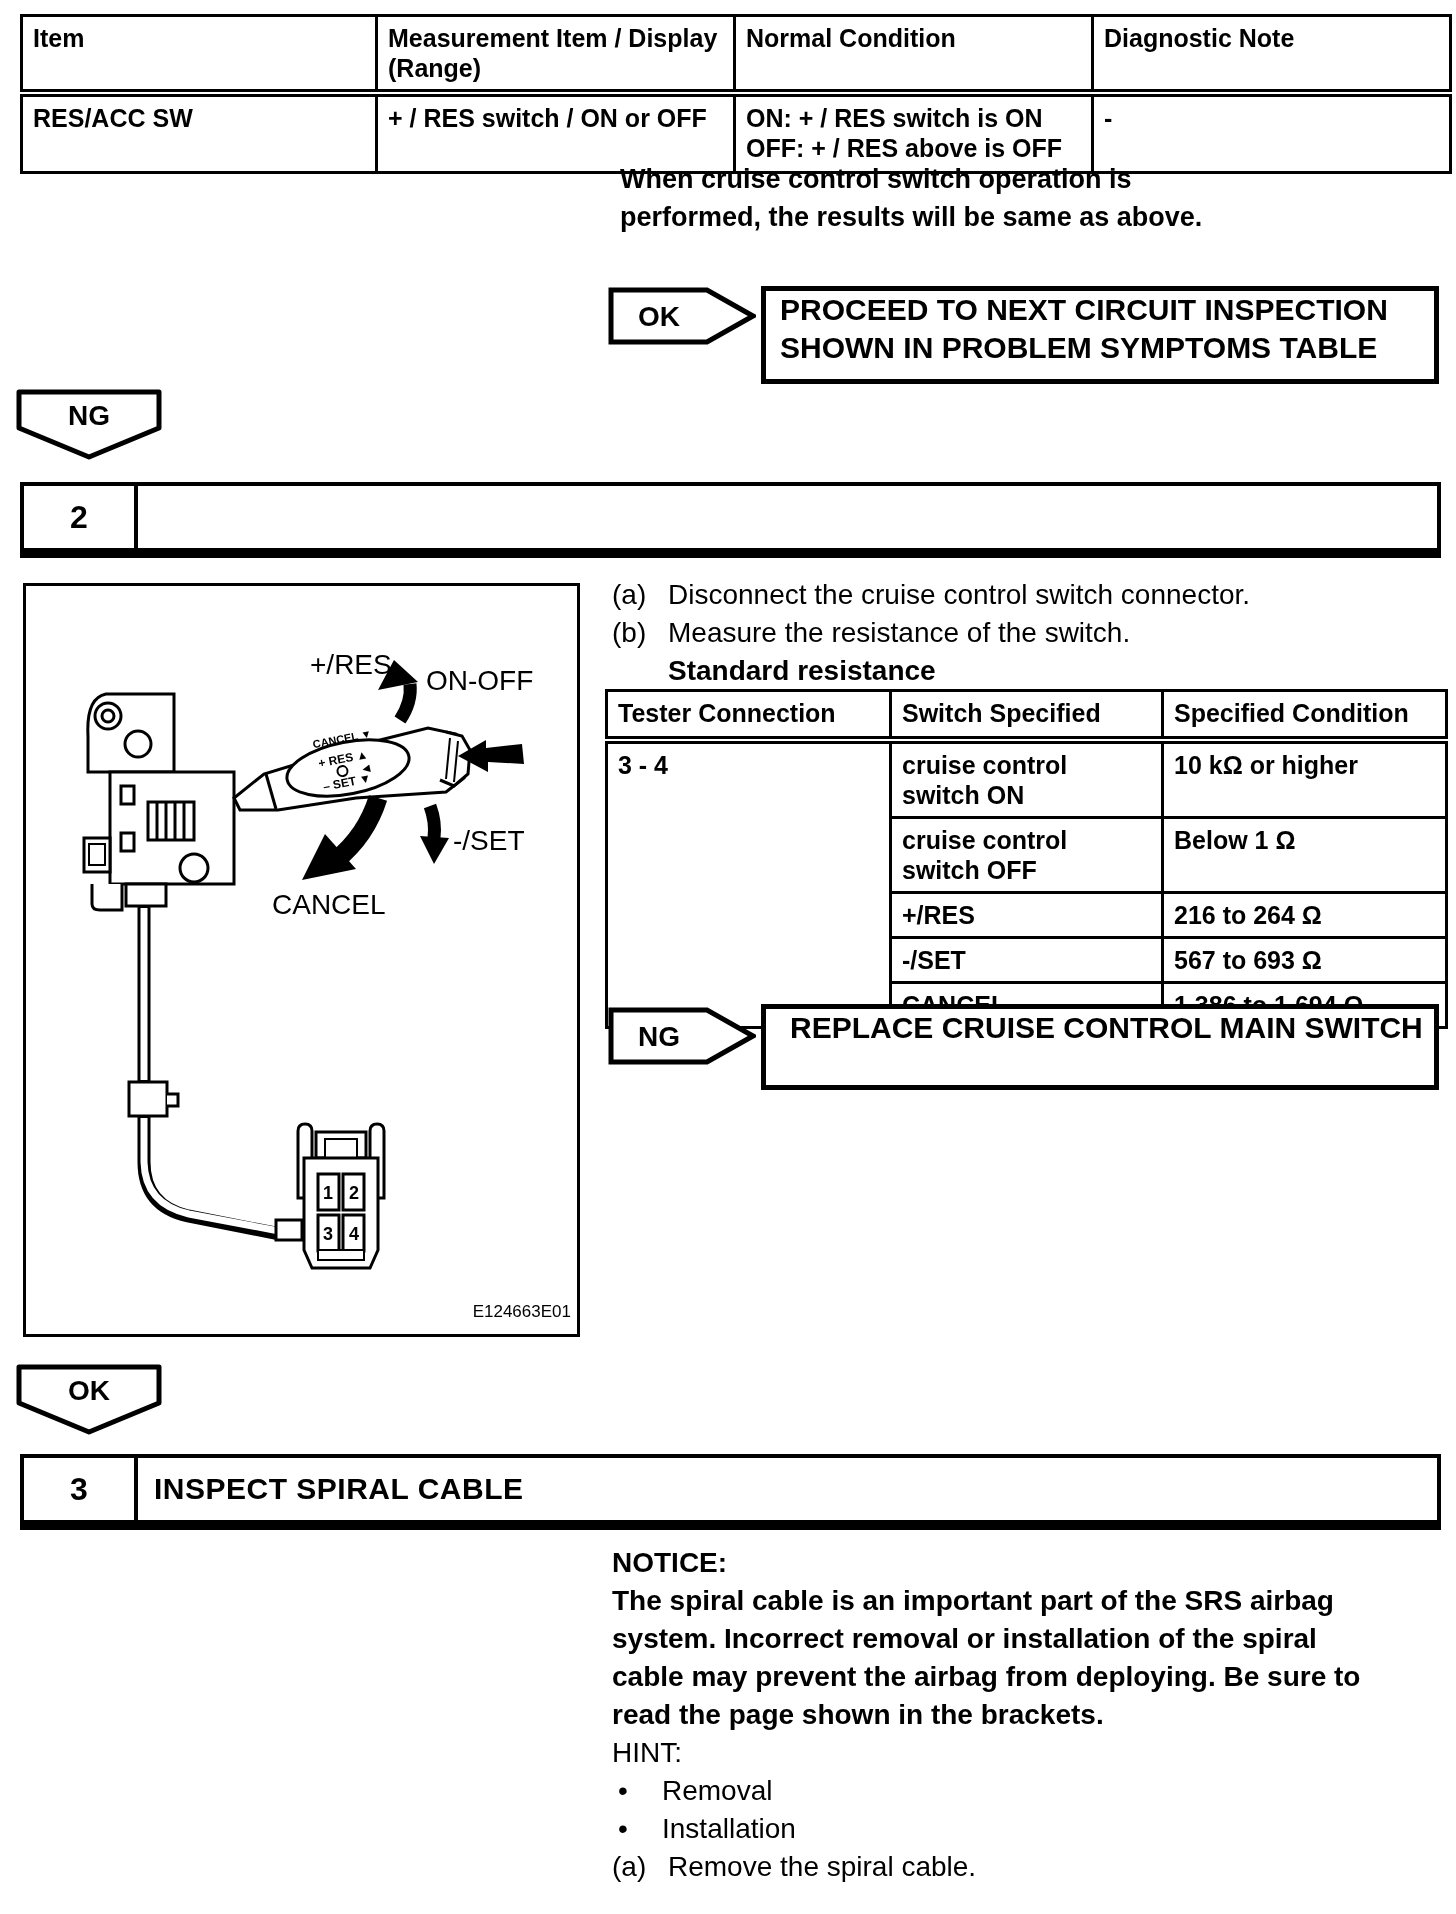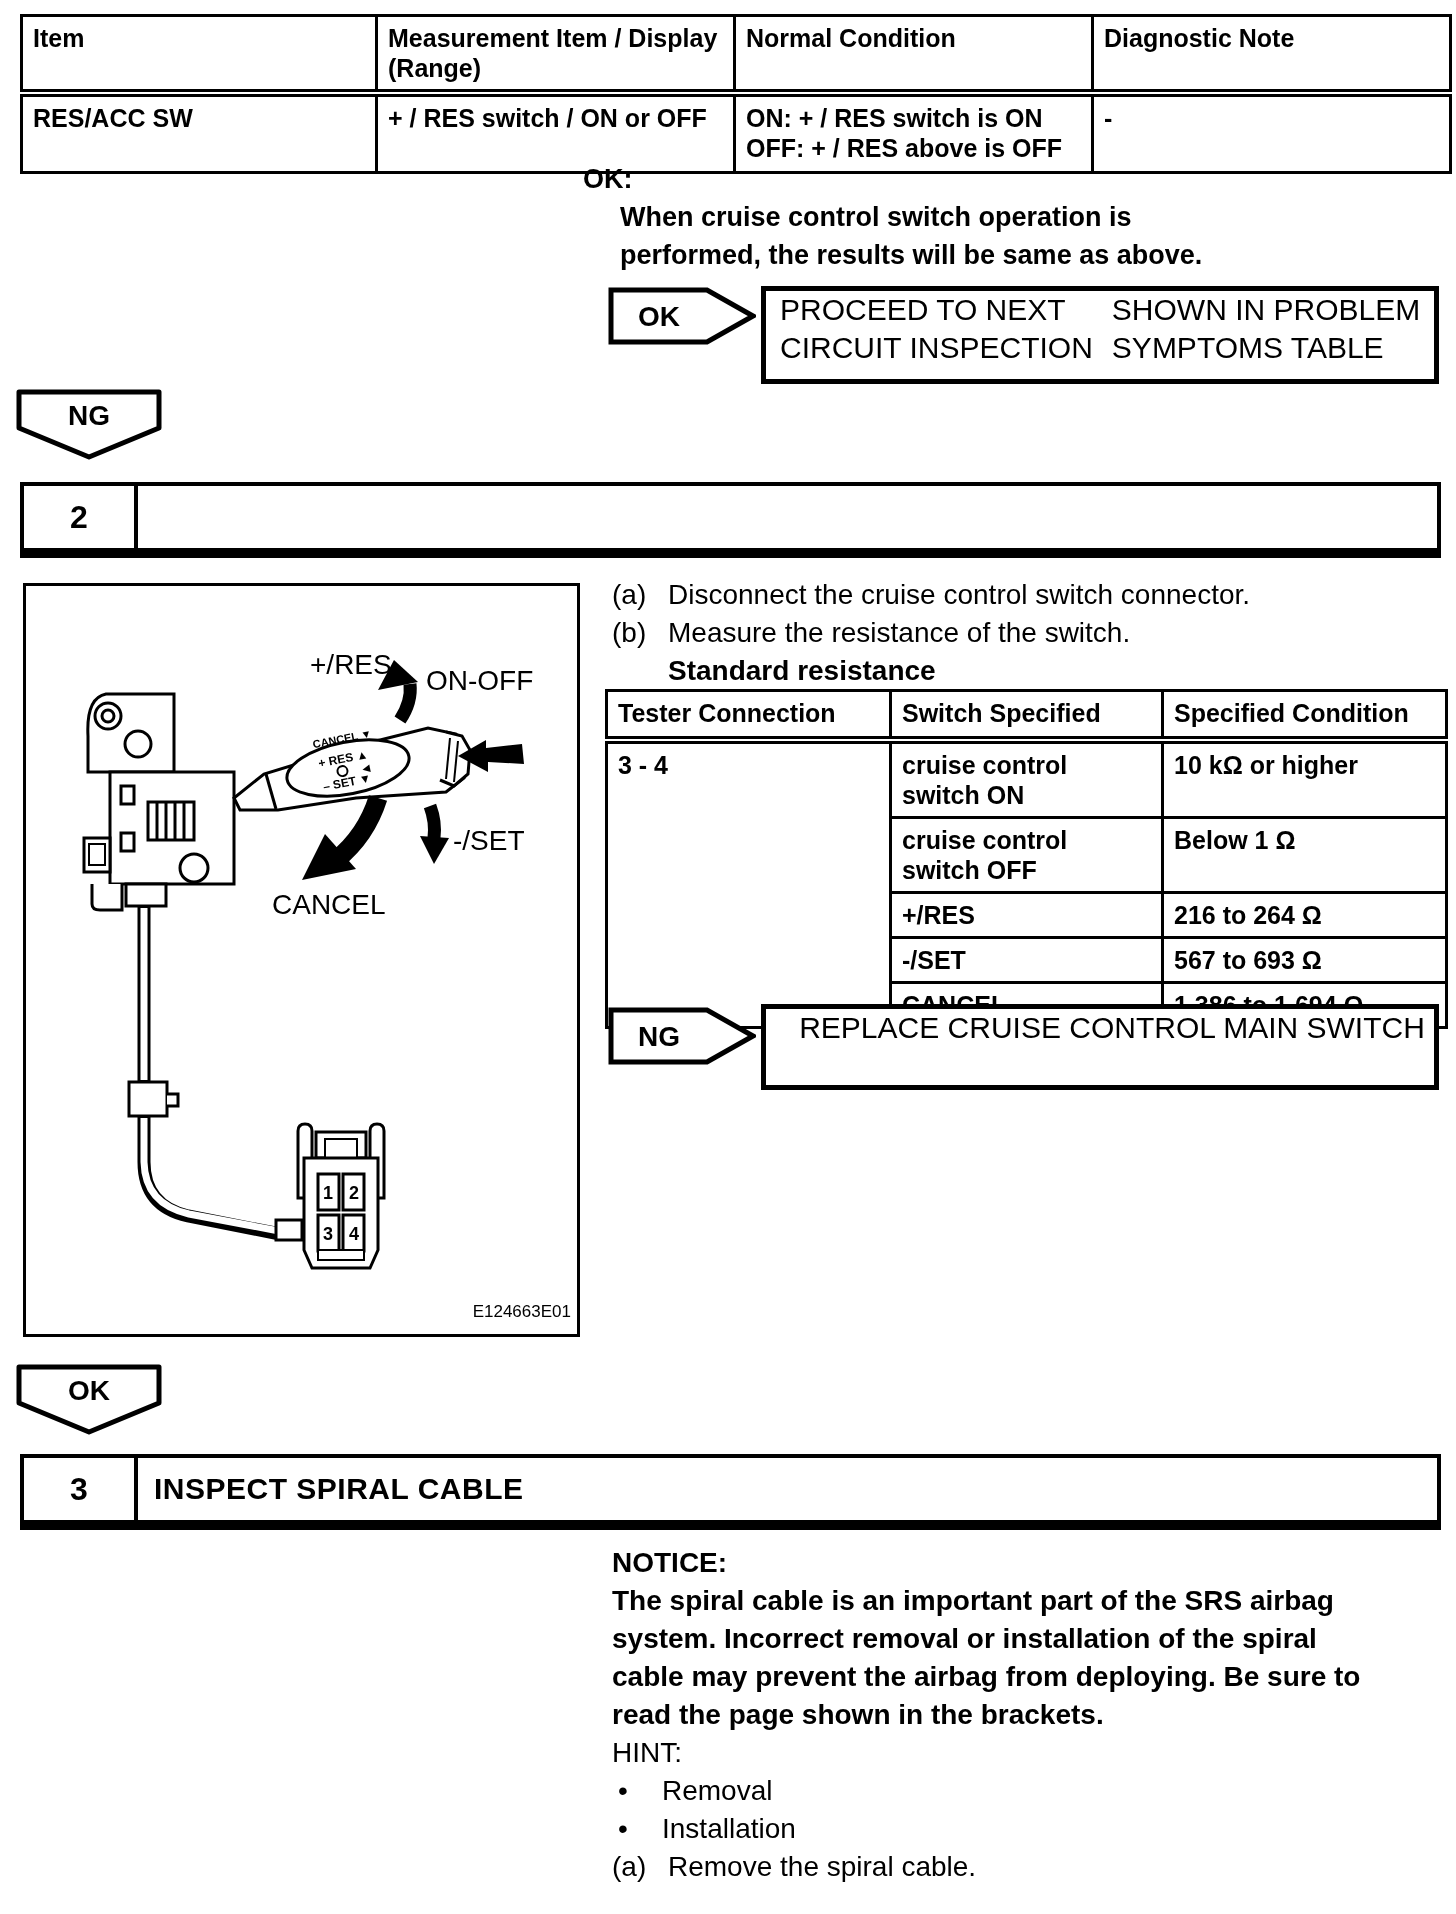--- a/index.html
+++ b/index.html
@@ -7,22 +7,22 @@
         font-family:"Liberation Sans", sans-serif;overflow:hidden;}
   
   table.dtable{border-collapse:collapse;table-layout:fixed;font-weight:bold;
                font-size:25px;line-height:30px;background:#fff;}
   table.dtable th, table.dtable td{border:3px solid #000;padding:6px 10px;
                vertical-align:top;text-align:left;font-weight:bold;}
   table.dtable th{border-bottom:8px double #000;}
   .abs{position:absolute;}
   
   .action-box{position:absolute;border:5px solid #000;box-sizing:border-box;
-              display:flex;flex-direction:row;justify-content:center;
-              font-weight:normal;font-size:30px;line-height:38px;background:#fff;}
+              display:flex;flex-direction:column;justify-content:flex-start;
+              font-weight:bold;font-size:30px;line-height:38px;background:#fff;}
   
   .step-header{position:absolute;border:4px solid #000;border-bottom:10px solid #000;
                box-sizing:border-box;display:flex;background:#fff;}
   .step-num{width:110px;border-right:4px solid #000;display:flex;align-items:center;
             justify-content:center;font-size:32px;font-weight:bold;}
   .step-title{flex:1;display:flex;align-items:center;padding-left:16px;
               font-size:30px;font-weight:bold;letter-spacing:0.5px;}
   
   .txt-row{font-size:28px;line-height:38px;white-space:nowrap;}
   .bold{font-weight:bold;}
@@ -61,21 +61,20 @@
           <div>ON: + / RES switch is ON</div>
           <div>OFF: + / RES above is OFF</div>
         </td>
         <td>-</td>
       </tr>
     </tbody>
       </table>
   </div>
 
   <div class="abs" style="left:583px;top:160px;">
-    <div class="txt-row bold" style="font-size:27px;">OK:</div>
     <div class="txt-row bold" style="margin-left:37px;font-size:27px;">When cruise control switch operation is</div>
     <div class="txt-row bold" style="margin-left:37px;font-size:27px;">performed, the results will be same as above.</div>
   </div>
 
   <div class="abs" style="left:608px;top:287px;">
     <svg width="148" height="58" viewBox="0 0 148 58">
       <polygon points="3,3 99,3 145,29 99,55 3,55" fill="#fff" stroke="#000" stroke-width="5"></polygon>
       <text x="51" y="39" text-anchor="middle" font-size="28" font-weight="bold">OK</text>
     </svg>
   </div>

